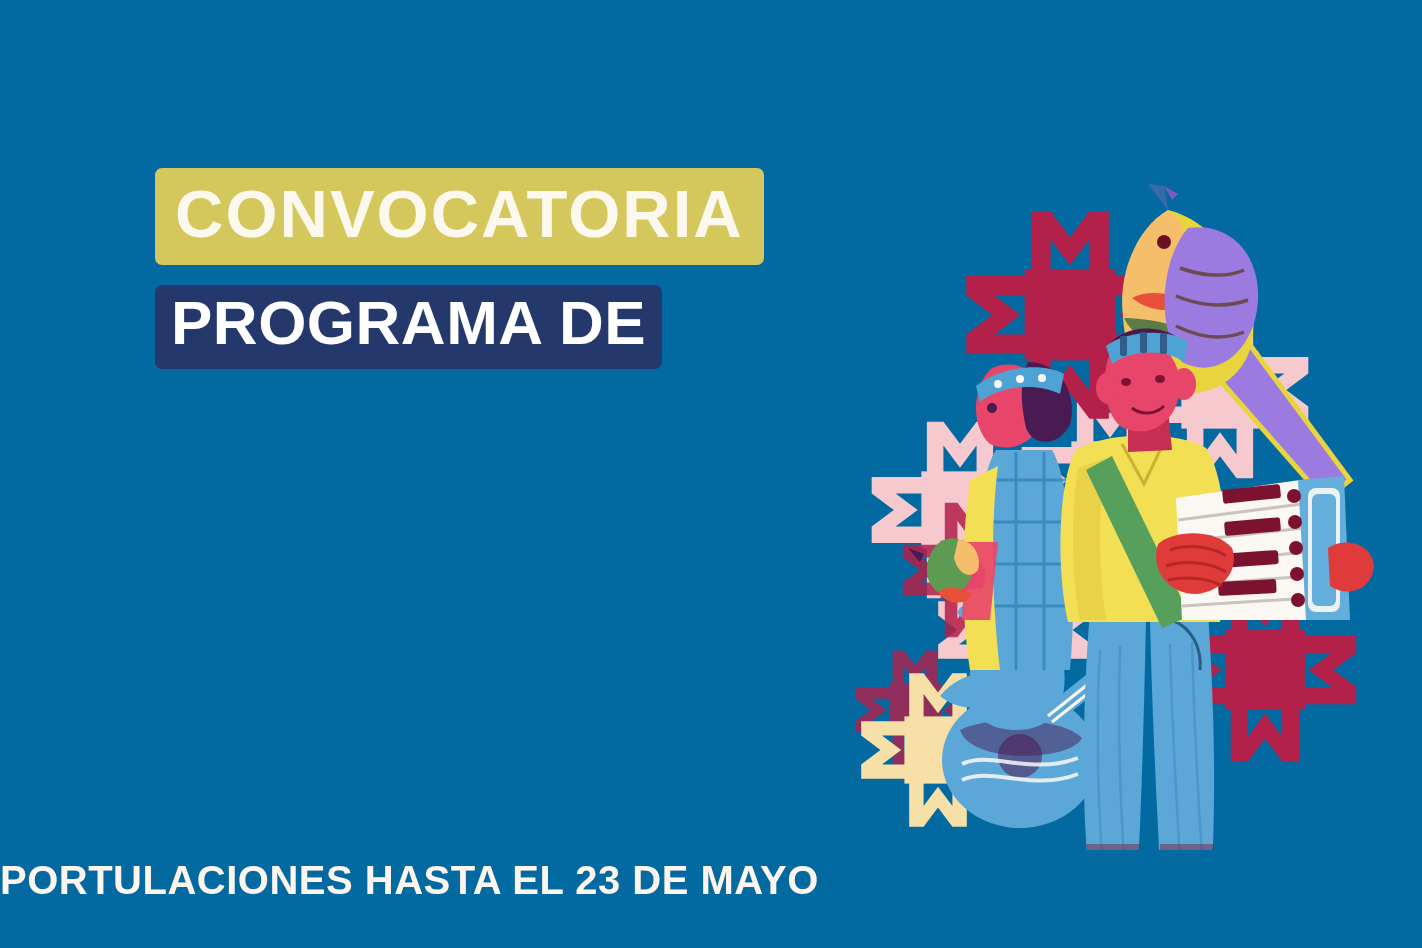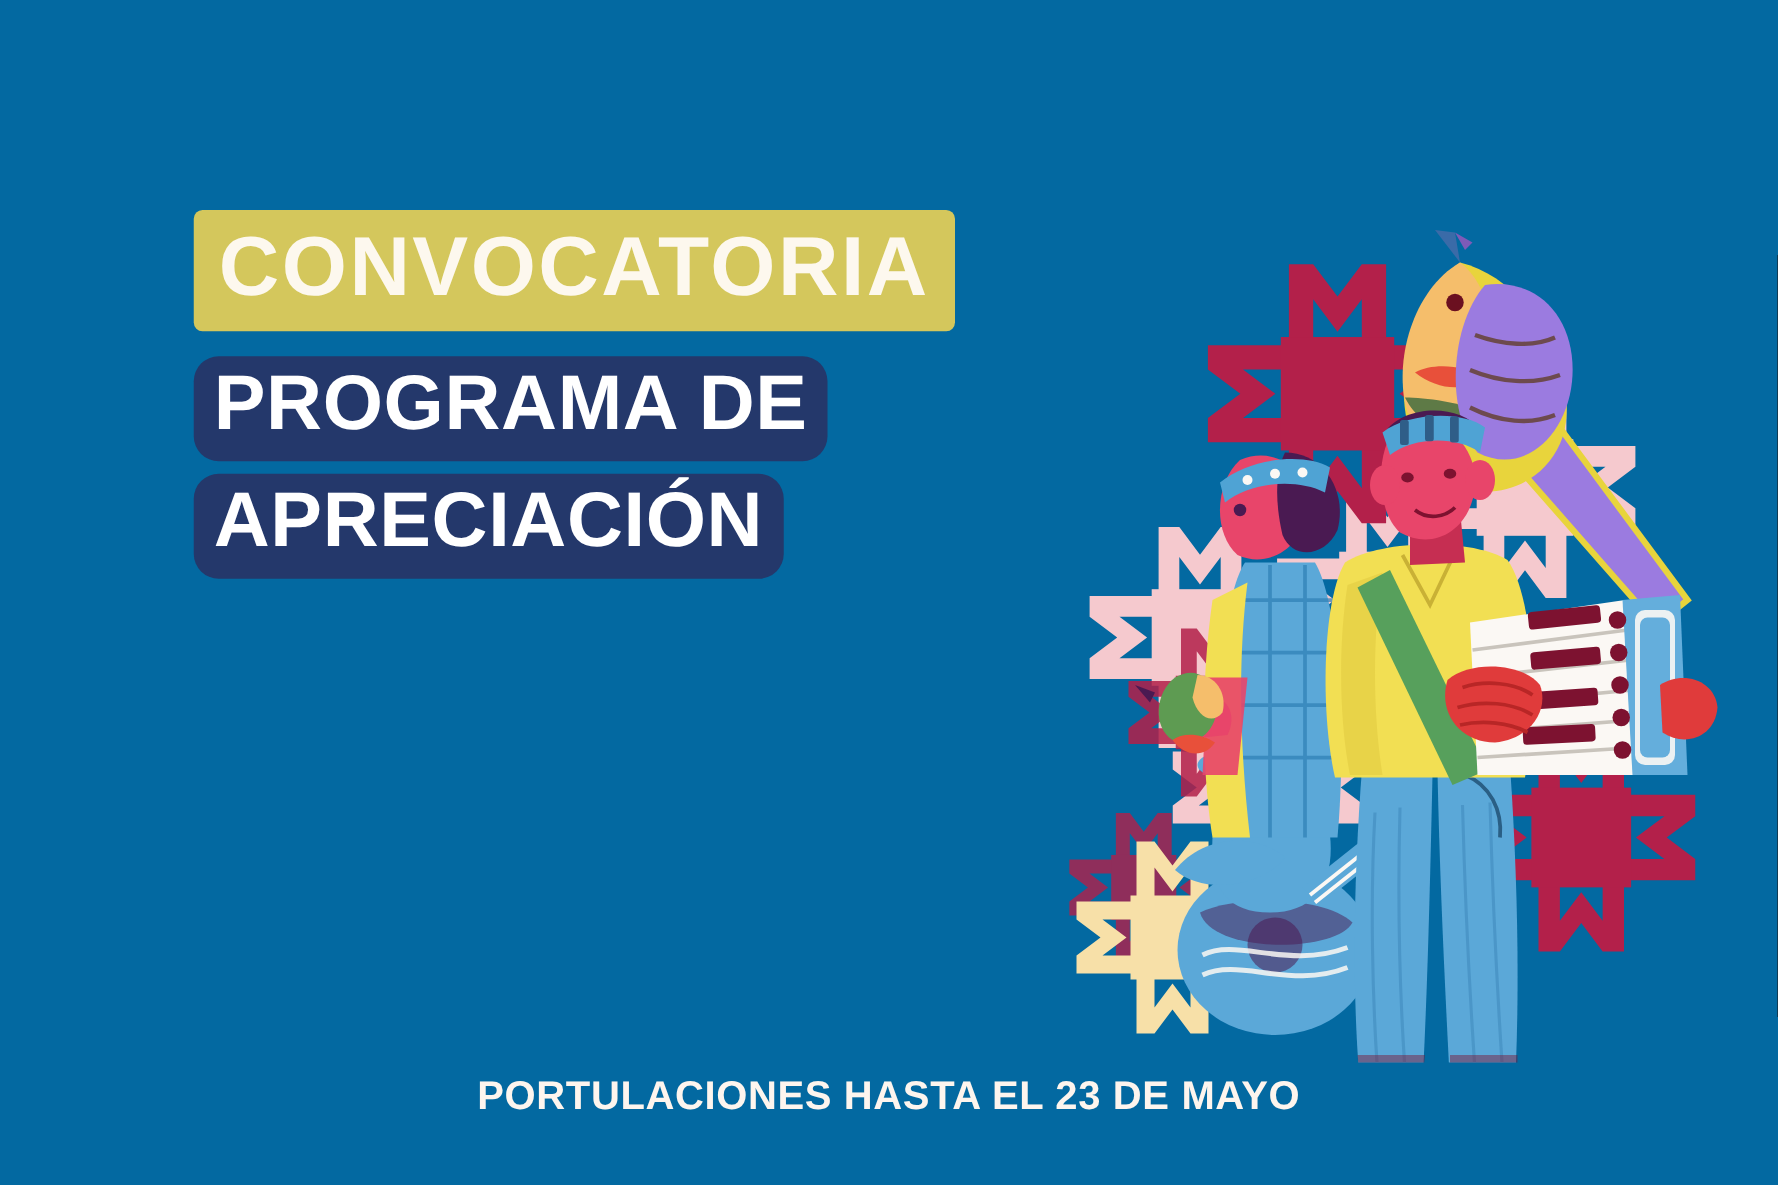--- a/index.html
+++ b/index.html
@@ -40,40 +40,38 @@
     letter-spacing: 2px;
     padding: 12px 20px 18px 20px;
     margin-bottom: 20px;
   }
   .band-navy {
     background: #24386B;
     color: #FFFFFF;
     font-size: 62px;
     padding: 7px 16px 15px 16px;
     margin-bottom: 10px;
-    border-radius: 20px;
   }
   .url {
     margin-top: 34px;
     color: #FFFFFF;
     font-size: 47px;
     letter-spacing: 0px;
   }
   .url .light { font-weight: 400; }
   .url .bold  { font-weight: bold; }
 
   
   .caption {
     position: absolute;
     left: 0;
     right: 0;
     top: 858px;
-    text-align: center;
     color: #FDF5EE;
-    font-size: 32px;
+    font-size: 40px;
     font-weight: bold;
     letter-spacing: 0.5px;
   }
 
   
   .illustration {
     position: absolute;
     left: 820px;
     top: 150px;
     width: 560px;
@@ -326,21 +324,18 @@
     </svg>
   </div>
 
   <div class="text-block">
 
     <div class="band band-convocatoria">CONVOCATORIA</div>
 
     <div>
       <div class="band band-navy">PROGRAMA DE</div>
     </div>
-    <div>
-      <div class="band band-navy">APRECIACIÓN</div>
-    </div>
 
   </div>
 
   <div class="caption">PORTULACIONES HASTA EL 23 DE MAYO</div>
 
 </div>
 
 </body></html>

